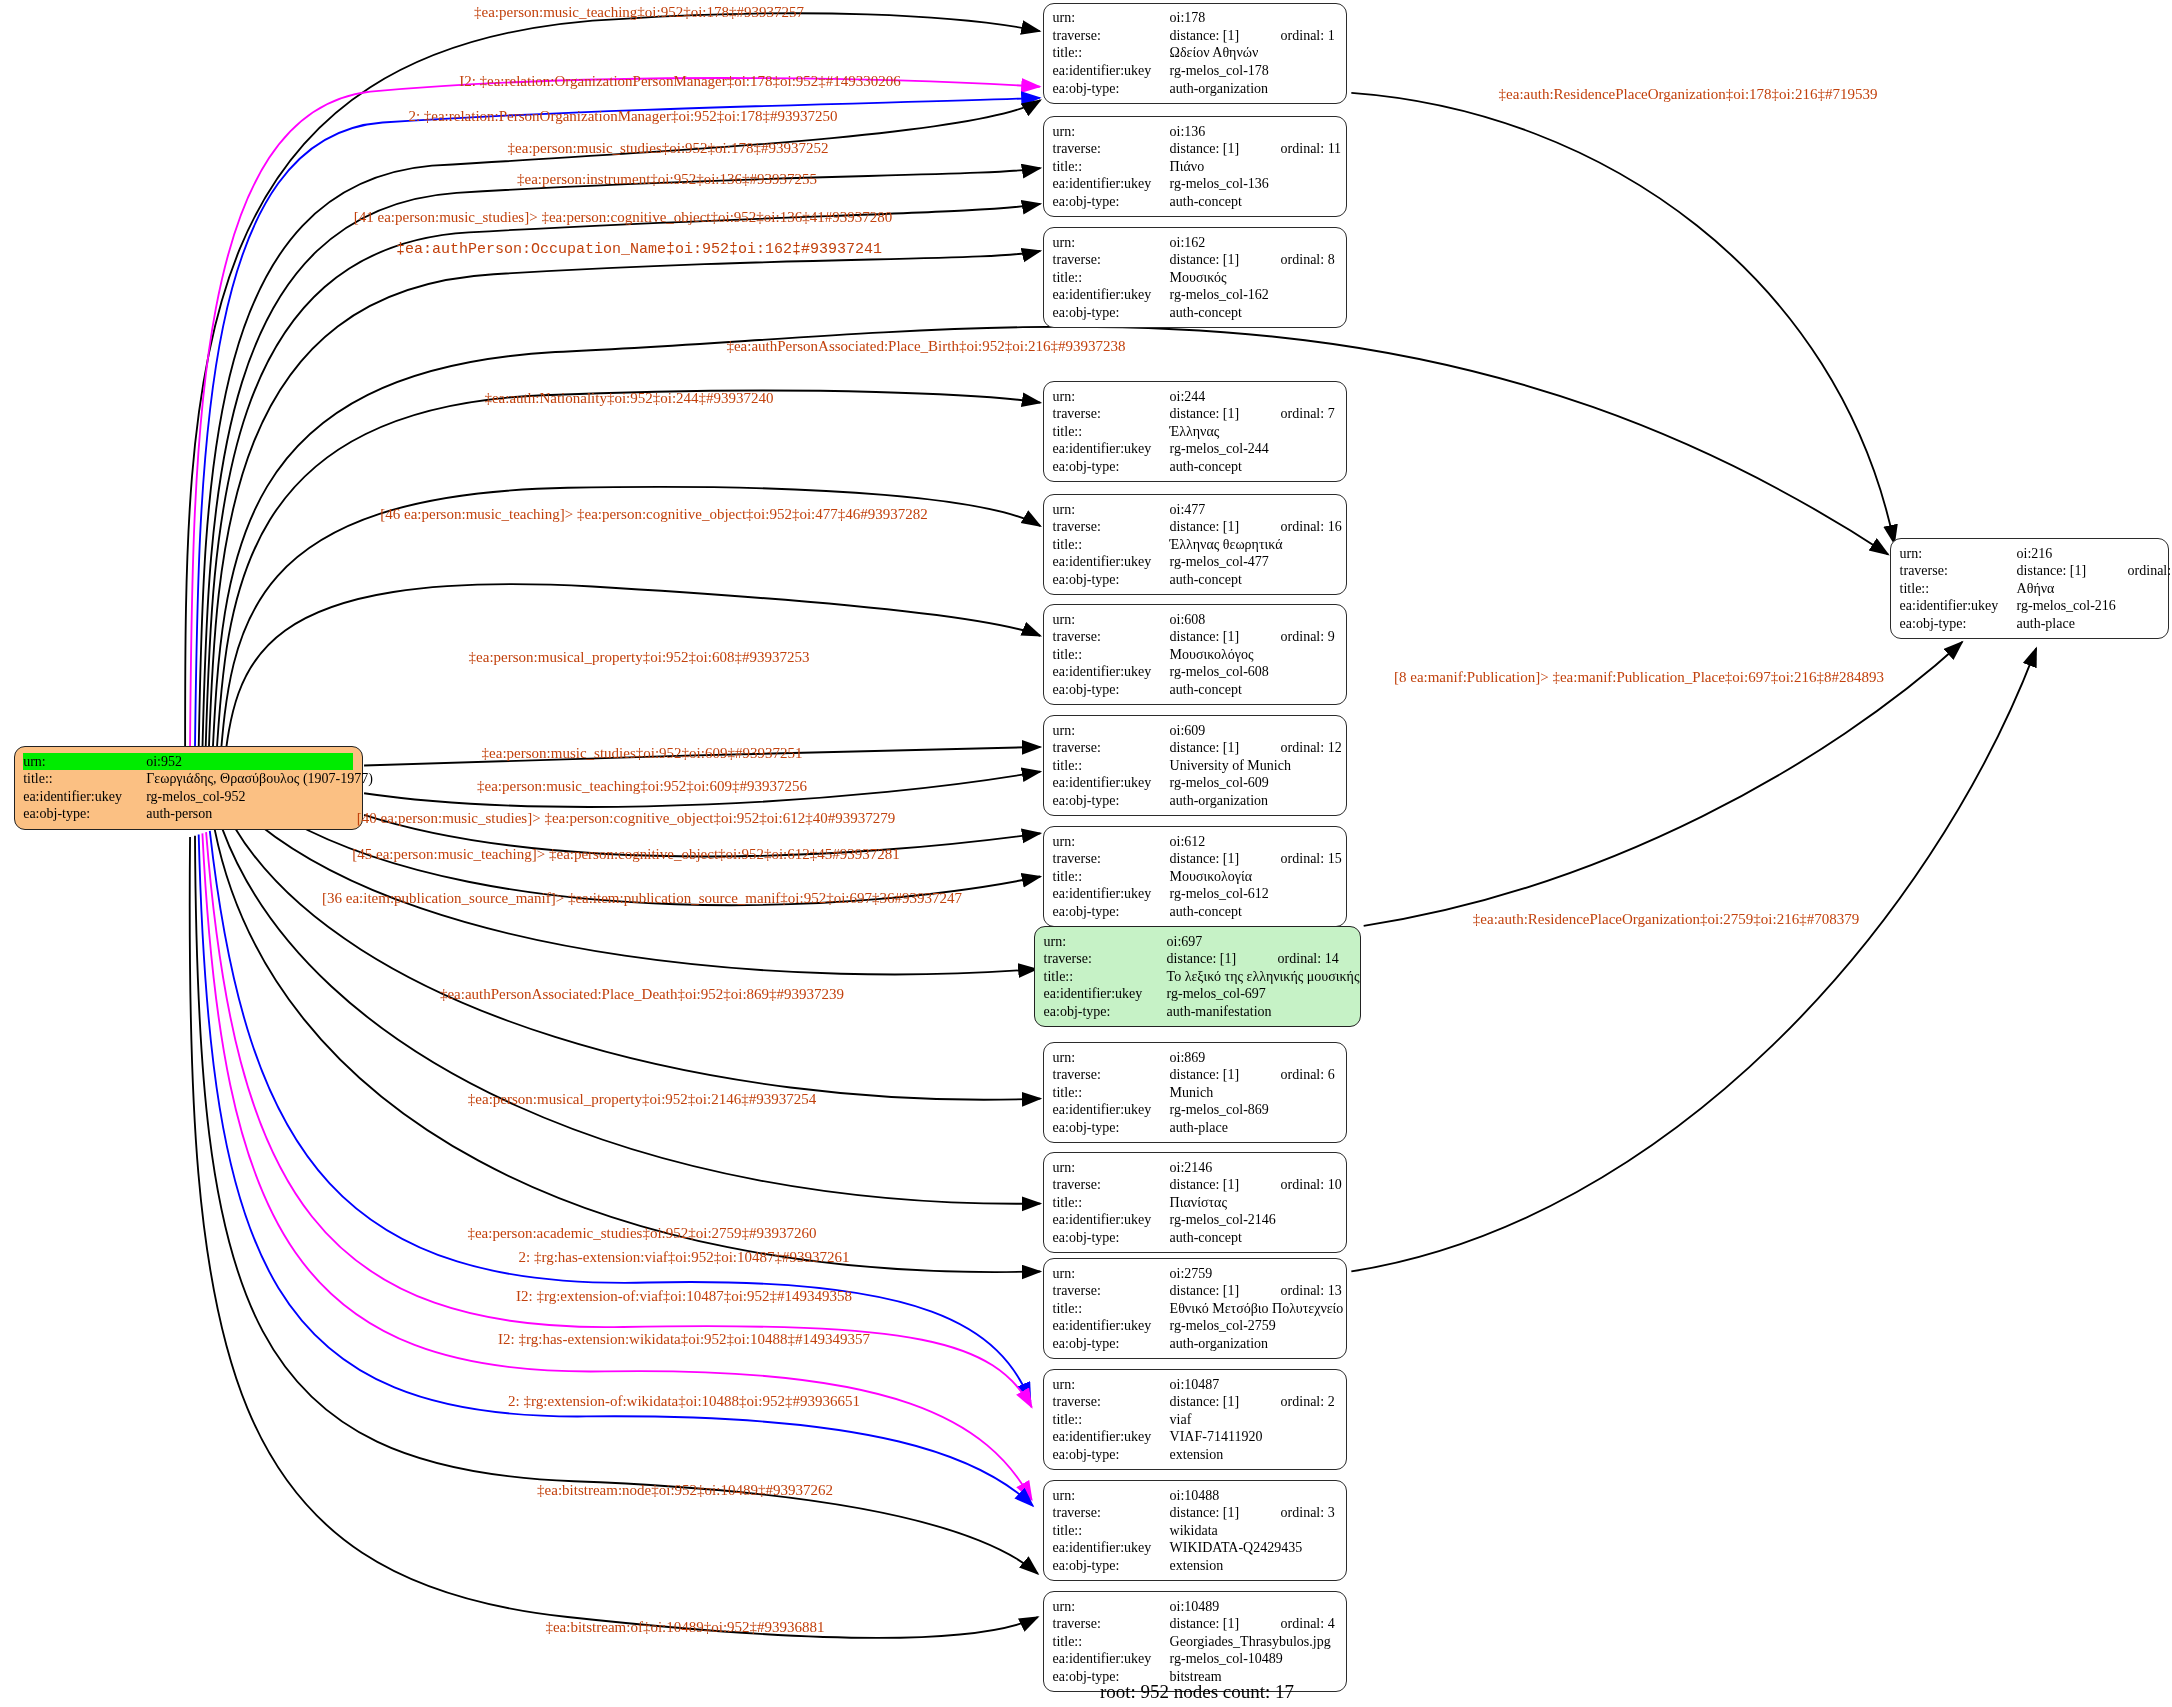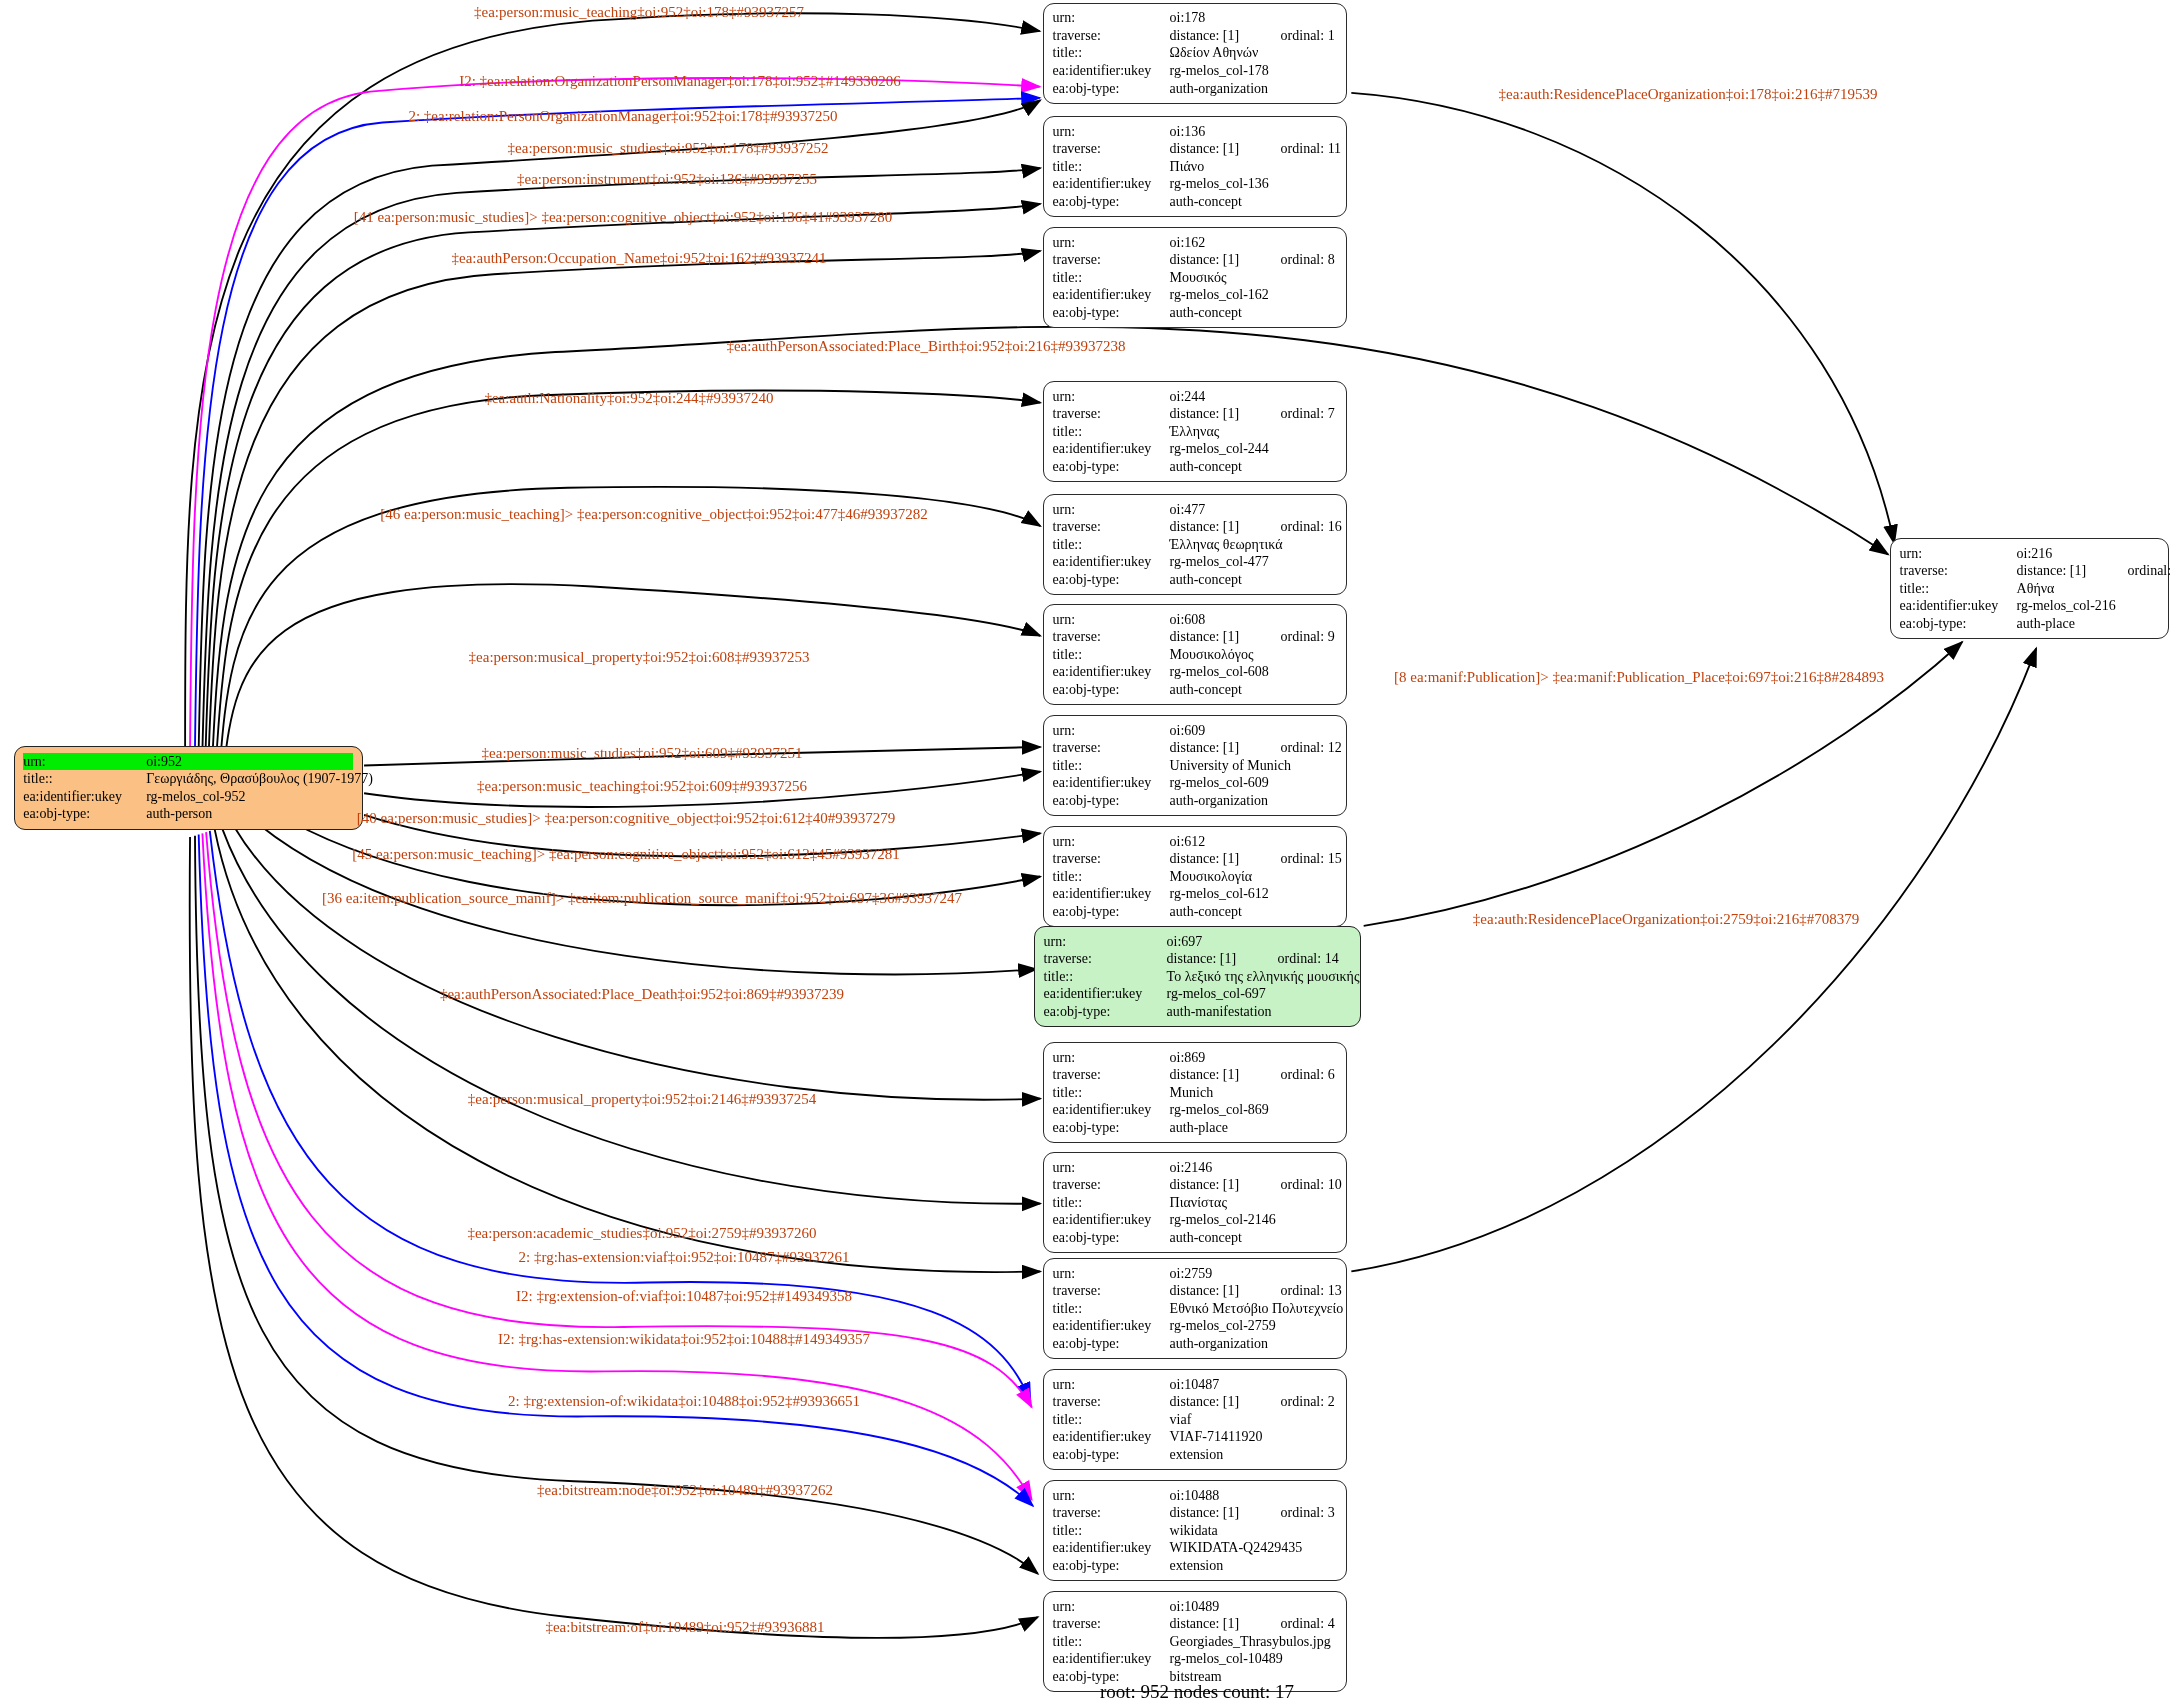--- a/index.html
+++ b/index.html
@@ -549,21 +549,21 @@
         <span class="v">auth-place</span>
       </div>
   </div>
 
   <div class="edge-label" style="left:639px; top:5px;">‡ea:person:music_teaching‡oi:952‡oi:178‡#93937257</div>
   <div class="edge-label" style="left:656px; top:74px;margin-left:24px;">I2: ‡ea:relation:OrganizationPersonManager‡oi:178‡oi:952‡#149330206</div>
   <div class="edge-label" style="left:623px; top:109px;">2: ‡ea:relation:PersonOrganizationManager‡oi:952‡oi:178‡#93937250</div>
   <div class="edge-label" style="left:668px; top:141px;">‡ea:person:music_studies‡oi:952‡oi:178‡#93937252</div>
   <div class="edge-label" style="left:667px; top:172px;">‡ea:person:instrument‡oi:952‡oi:136‡#93937255</div>
   <div class="edge-label" style="left:623px; top:210px;">[41 ea:person:music_studies]&gt; ‡ea:person:cognitive_object‡oi:952‡oi:136‡41#93937280</div>
-  <div class="edge-label" style="left:639px; top:251px;">‡ea:authPerson:Occupation_Name‡oi:952‡oi:162‡#93937241</div>
+  <div class="edge-label" style="left:639px; top:242px;font-family:Liberation Mono, monospace;">‡ea:authPerson:Occupation_Name‡oi:952‡oi:162‡#93937241</div>
   <div class="edge-label" style="left:926px; top:339px;">‡ea:authPersonAssociated:Place_Birth‡oi:952‡oi:216‡#93937238</div>
   <div class="edge-label" style="left:629px; top:391px;">‡ea:auth:Nationality‡oi:952‡oi:244‡#93937240</div>
   <div class="edge-label" style="left:654px; top:507px;">[46 ea:person:music_teaching]&gt; ‡ea:person:cognitive_object‡oi:952‡oi:477‡46#93937282</div>
   <div class="edge-label" style="left:639px; top:650px;">‡ea:person:musical_property‡oi:952‡oi:608‡#93937253</div>
   <div class="edge-label" style="left:642px; top:746px;">‡ea:person:music_studies‡oi:952‡oi:609‡#93937251</div>
   <div class="edge-label" style="left:642px; top:779px;">‡ea:person:music_teaching‡oi:952‡oi:609‡#93937256</div>
   <div class="edge-label" style="left:626px; top:811px;">[40 ea:person:music_studies]&gt; ‡ea:person:cognitive_object‡oi:952‡oi:612‡40#93937279</div>
   <div class="edge-label" style="left:626px; top:847px;">[45 ea:person:music_teaching]&gt; ‡ea:person:cognitive_object‡oi:952‡oi:612‡45#93937281</div>
   <div class="edge-label" style="left:642px; top:891px;">[36 ea:item:publication_source_manif]&gt; ‡ea:item:publication_source_manif‡oi:952‡oi:697‡36#93937247</div>
   <div class="edge-label" style="left:642px; top:987px;">‡ea:authPersonAssociated:Place_Death‡oi:952‡oi:869‡#93937239</div>

